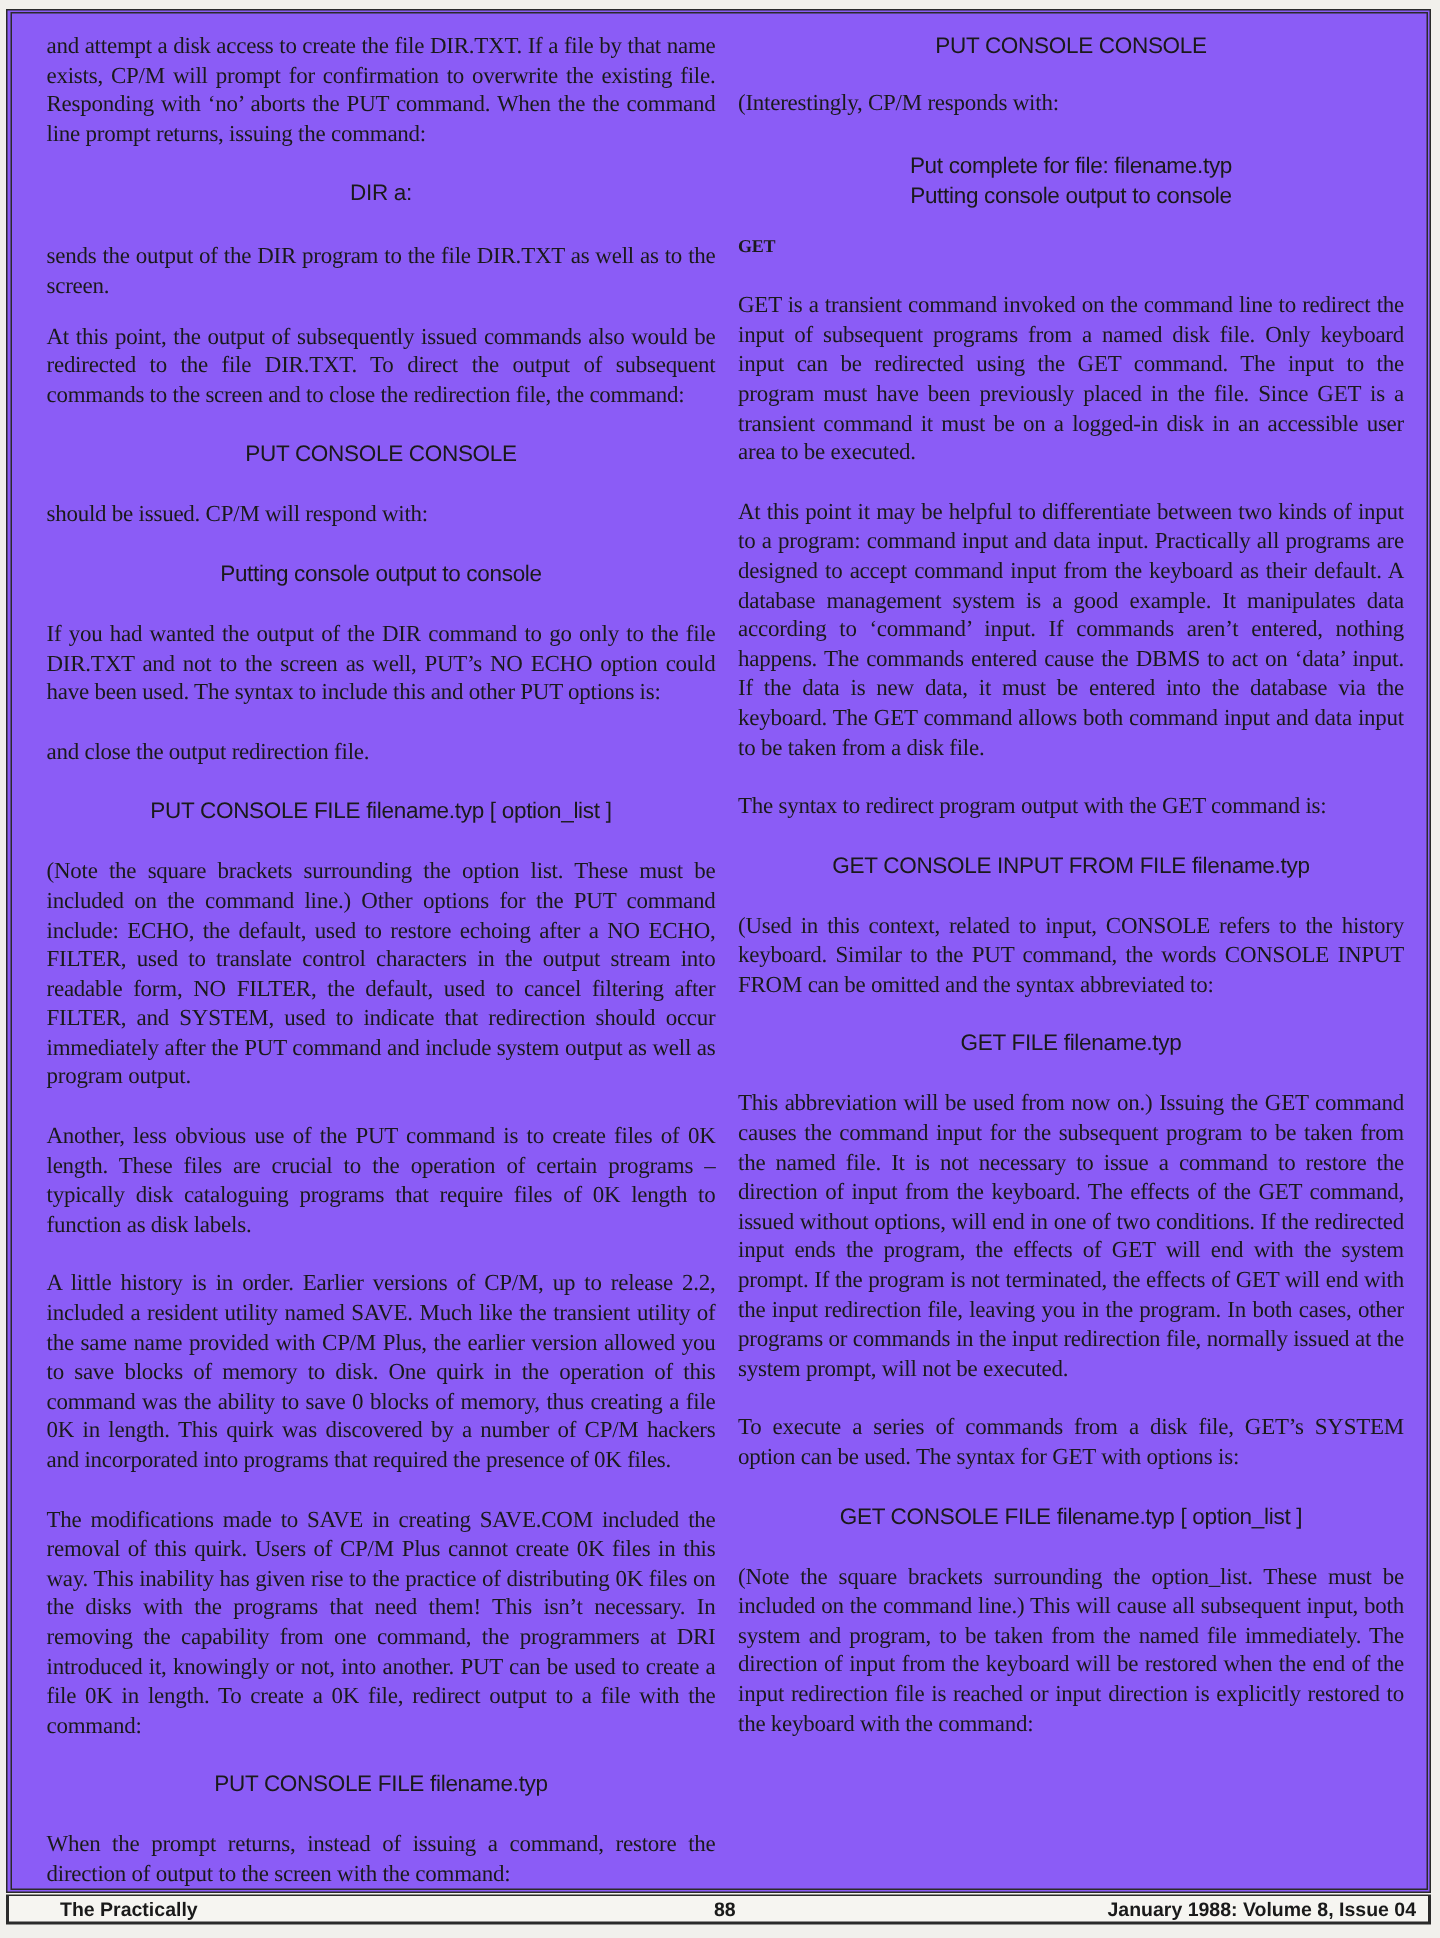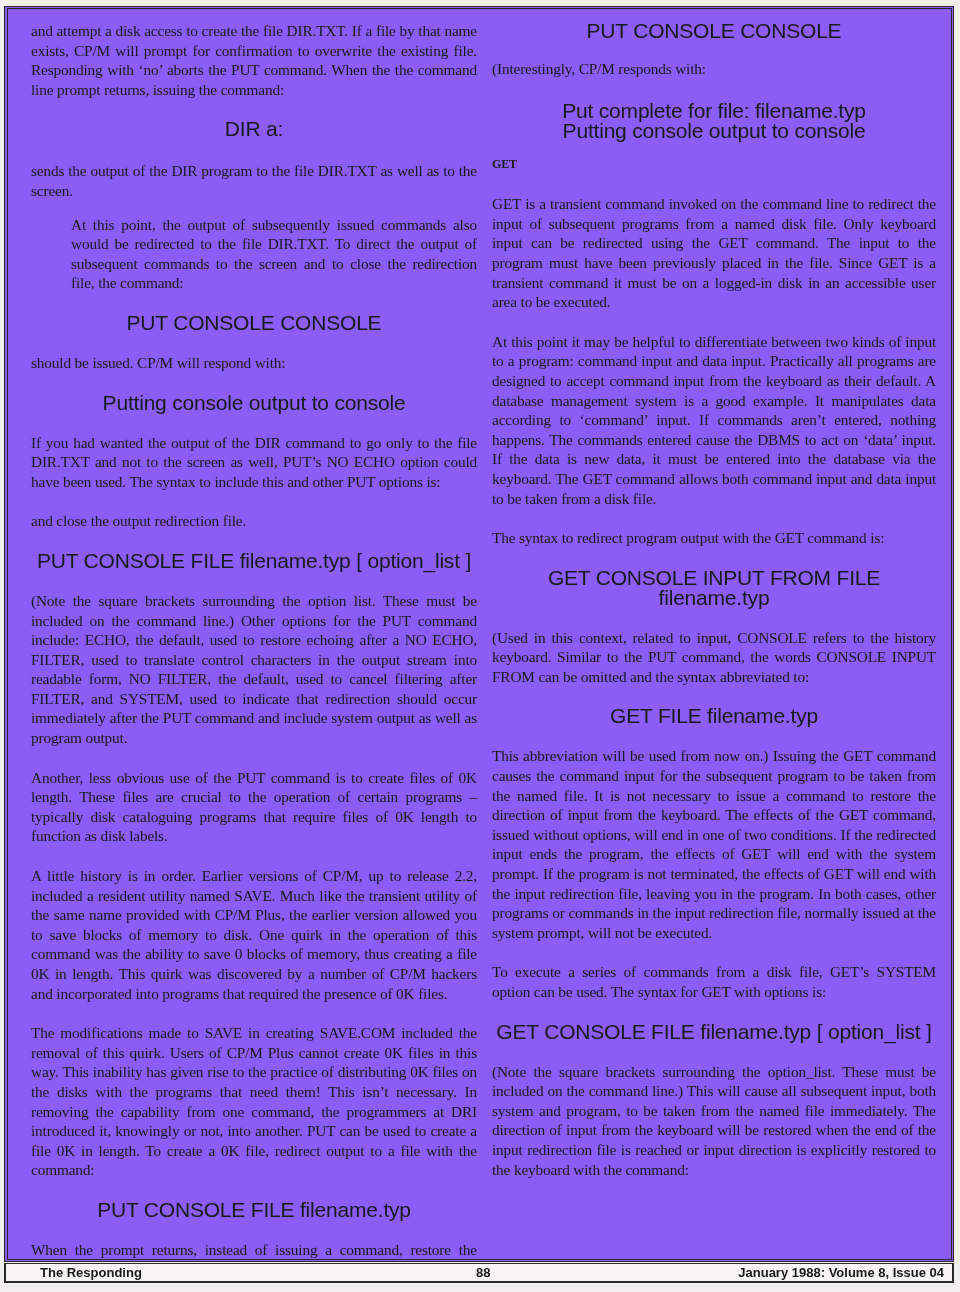--- a/index.html
+++ b/index.html
@@ -23,21 +23,21 @@
     font-size: 15.3px; line-height: 19.6px;
     text-align: justify;
     letter-spacing: -0.15px;
   }
   .col.left { left: 23px; width: 446px; top: 12px; }
   .col.right { left: 484px; width: 444px; top: 12px; }
   .col p { margin: 0 0 20px 0; }
   .cmd {
     font-family: "Liberation Sans", "DejaVu Sans", sans-serif;
     text-align: center;
-    font-size: 21px; line-height: 20px;
+    font-size: 15px; line-height: 20px;
     margin: 0 0 20px 0;
     letter-spacing: -0.2px;
   }
   .heading {
     font-weight: bold; font-size: 12px; margin: 0 0 20px 0;
   }
   .footer {
     position: absolute; left: 4px; top: 1263px; width: 950px; height: 20px;
     border: 2px solid #2a2a2a; border-top: 1px solid #2a2a2a;
     box-sizing: border-box;
@@ -51,21 +51,21 @@
 </style>
 </head>
 <body>
 
 <div class="frame">
 
   <div class="col left">
     <p>and attempt a disk access to create the file DIR.TXT. If a file by that name exists, CP/M will prompt for confirmation to overwrite the existing file. Responding with ‘no’ aborts the PUT command. When the the command line prompt returns, issuing the command:</p>
     <div class="cmd" style="margin-top:14px;margin-bottom:22px;">DIR a:</div>
     <p>sends the output of the DIR program to the file DIR.TXT as well as to the screen.</p>
-    <p style="margin-top:-6px;margin-left:40px;">At this point, the output of subsequently issued commands also would be redirected to the file DIR.TXT. To direct the output of subsequent commands to the screen and to close the redirection file, the command:</p>
+    <p style="margin-top:-6px;">At this point, the output of subsequently issued commands also would be redirected to the file DIR.TXT. To direct the output of subsequent commands to the screen and to close the redirection file, the command:</p>
     <div class="cmd">PUT CONSOLE CONSOLE</div>
     <p>should be issued. CP/M will respond with:</p>
     <div class="cmd">Putting console output to console</div>
     <p>If you had wanted the output of the DIR command to go only to the file DIR.TXT and not to the screen as well, PUT’s NO ECHO option could have been used. The syntax to include this and other PUT options is:</p>
     <p>and close the output redirection file.</p>
     <div class="cmd">PUT CONSOLE FILE filename.typ [ option_list ]</div>
     <p>(Note the square brackets surrounding the option list. These must be included on the command line.) Other options for the PUT command include: ECHO, the default, used to restore echoing after a NO ECHO, FILTER, used to translate control characters in the output stream into readable form, NO FILTER, the default, used to cancel filtering after FILTER, and SYSTEM, used to indicate that redirection should occur immediately after the PUT command and include system output as well as program output.</p>
     <p>Another, less obvious use of the PUT command is to create files of 0K length. These files are crucial to the operation of certain programs – typically disk cataloguing programs that require files of 0K length to function as disk labels.</p>
     <p>A little history is in order. Earlier versions of CP/M, up to release 2.2, included a resident utility named SAVE. Much like the transient utility of the same name provided with CP/M Plus, the earlier version allowed you to save blocks of memory to disk. One quirk in the operation of this command was the ability to save 0 blocks of memory, thus creating a file 0K in length. This quirk was discovered by a number of CP/M hackers and incorporated into programs that required the presence of 0K files.</p>
     <p>The modifications made to SAVE in creating SAVE.COM included the removal of this quirk. Users of CP/M Plus cannot create 0K files in this way. This inability has given rise to the practice of distributing 0K files on the disks with the programs that need them! This isn’t necessary. In removing the capability from one command, the programmers at DRI introduced it, knowingly or not, into another. PUT can be used to create a file 0K in length. To create a 0K file, redirect output to a file with the command:</p>
@@ -87,16 +87,16 @@
     <div class="cmd">GET FILE filename.typ</div>
     <p>This abbreviation will be used from now on.) Issuing the GET command causes the command input for the subsequent program to be taken from the named file. It is not necessary to issue a command to restore the direction of input from the keyboard. The effects of the GET command, issued without options, will end in one of two conditions. If the redirected input ends the program, the effects of GET will end with the system prompt. If the program is not terminated, the effects of GET will end with the input redirection file, leaving you in the program. In both cases, other programs or commands in the input redirection file, normally issued at the system prompt, will not be executed.</p>
     <p>To execute a series of commands from a disk file, GET’s SYSTEM option can be used. The syntax for GET with options is:</p>
     <div class="cmd">GET CONSOLE FILE filename.typ [ option_list ]</div>
     <p>(Note the square brackets surrounding the option_list. These must be included on the command line.) This will cause all subsequent input, both system and program, to be taken from the named file immediately. The direction of input from the keyboard will be restored when the end of the input redirection file is reached or input direction is explicitly restored to the keyboard with the command:</p>
   </div>
 
 </div>
 
 <div class="footer">
-  <span class="pub">The Responding</span>
+  <span class="pub">The Practically</span>
   <span class="pg">88</span>
   <span class="issue">January 1988: Volume 8, Issue 04</span>
 </div>
 
 </body></html>

